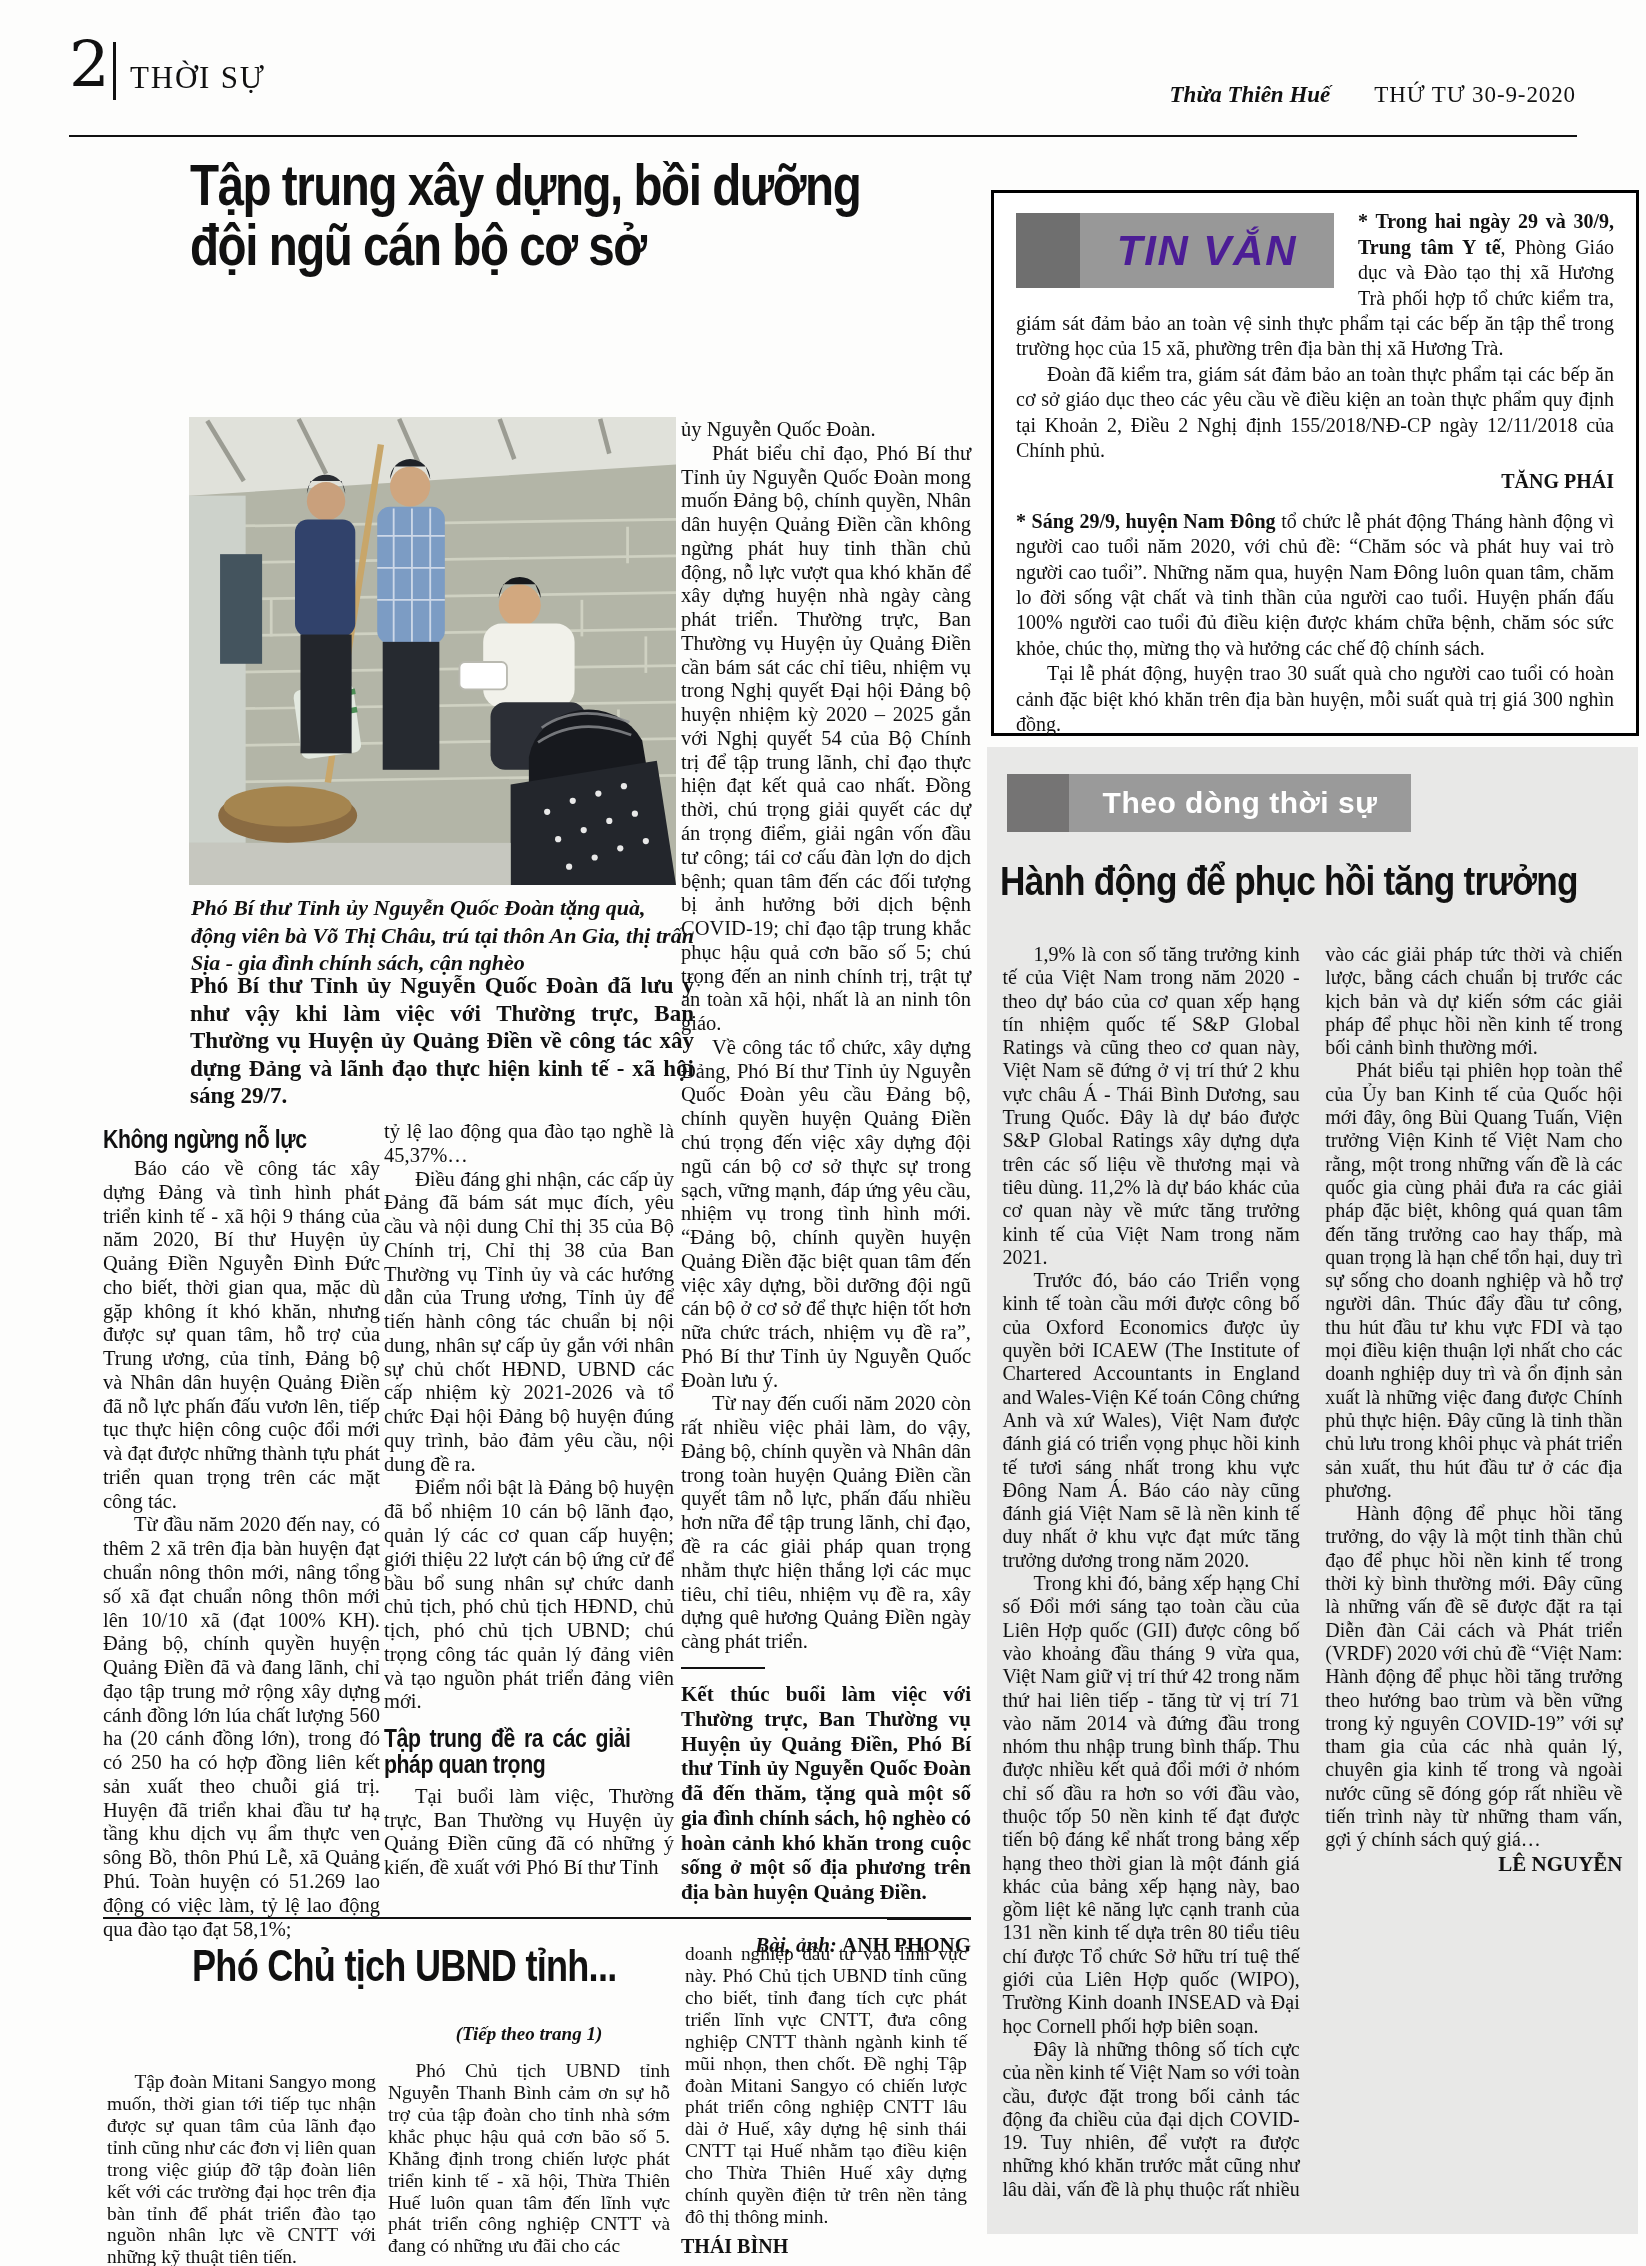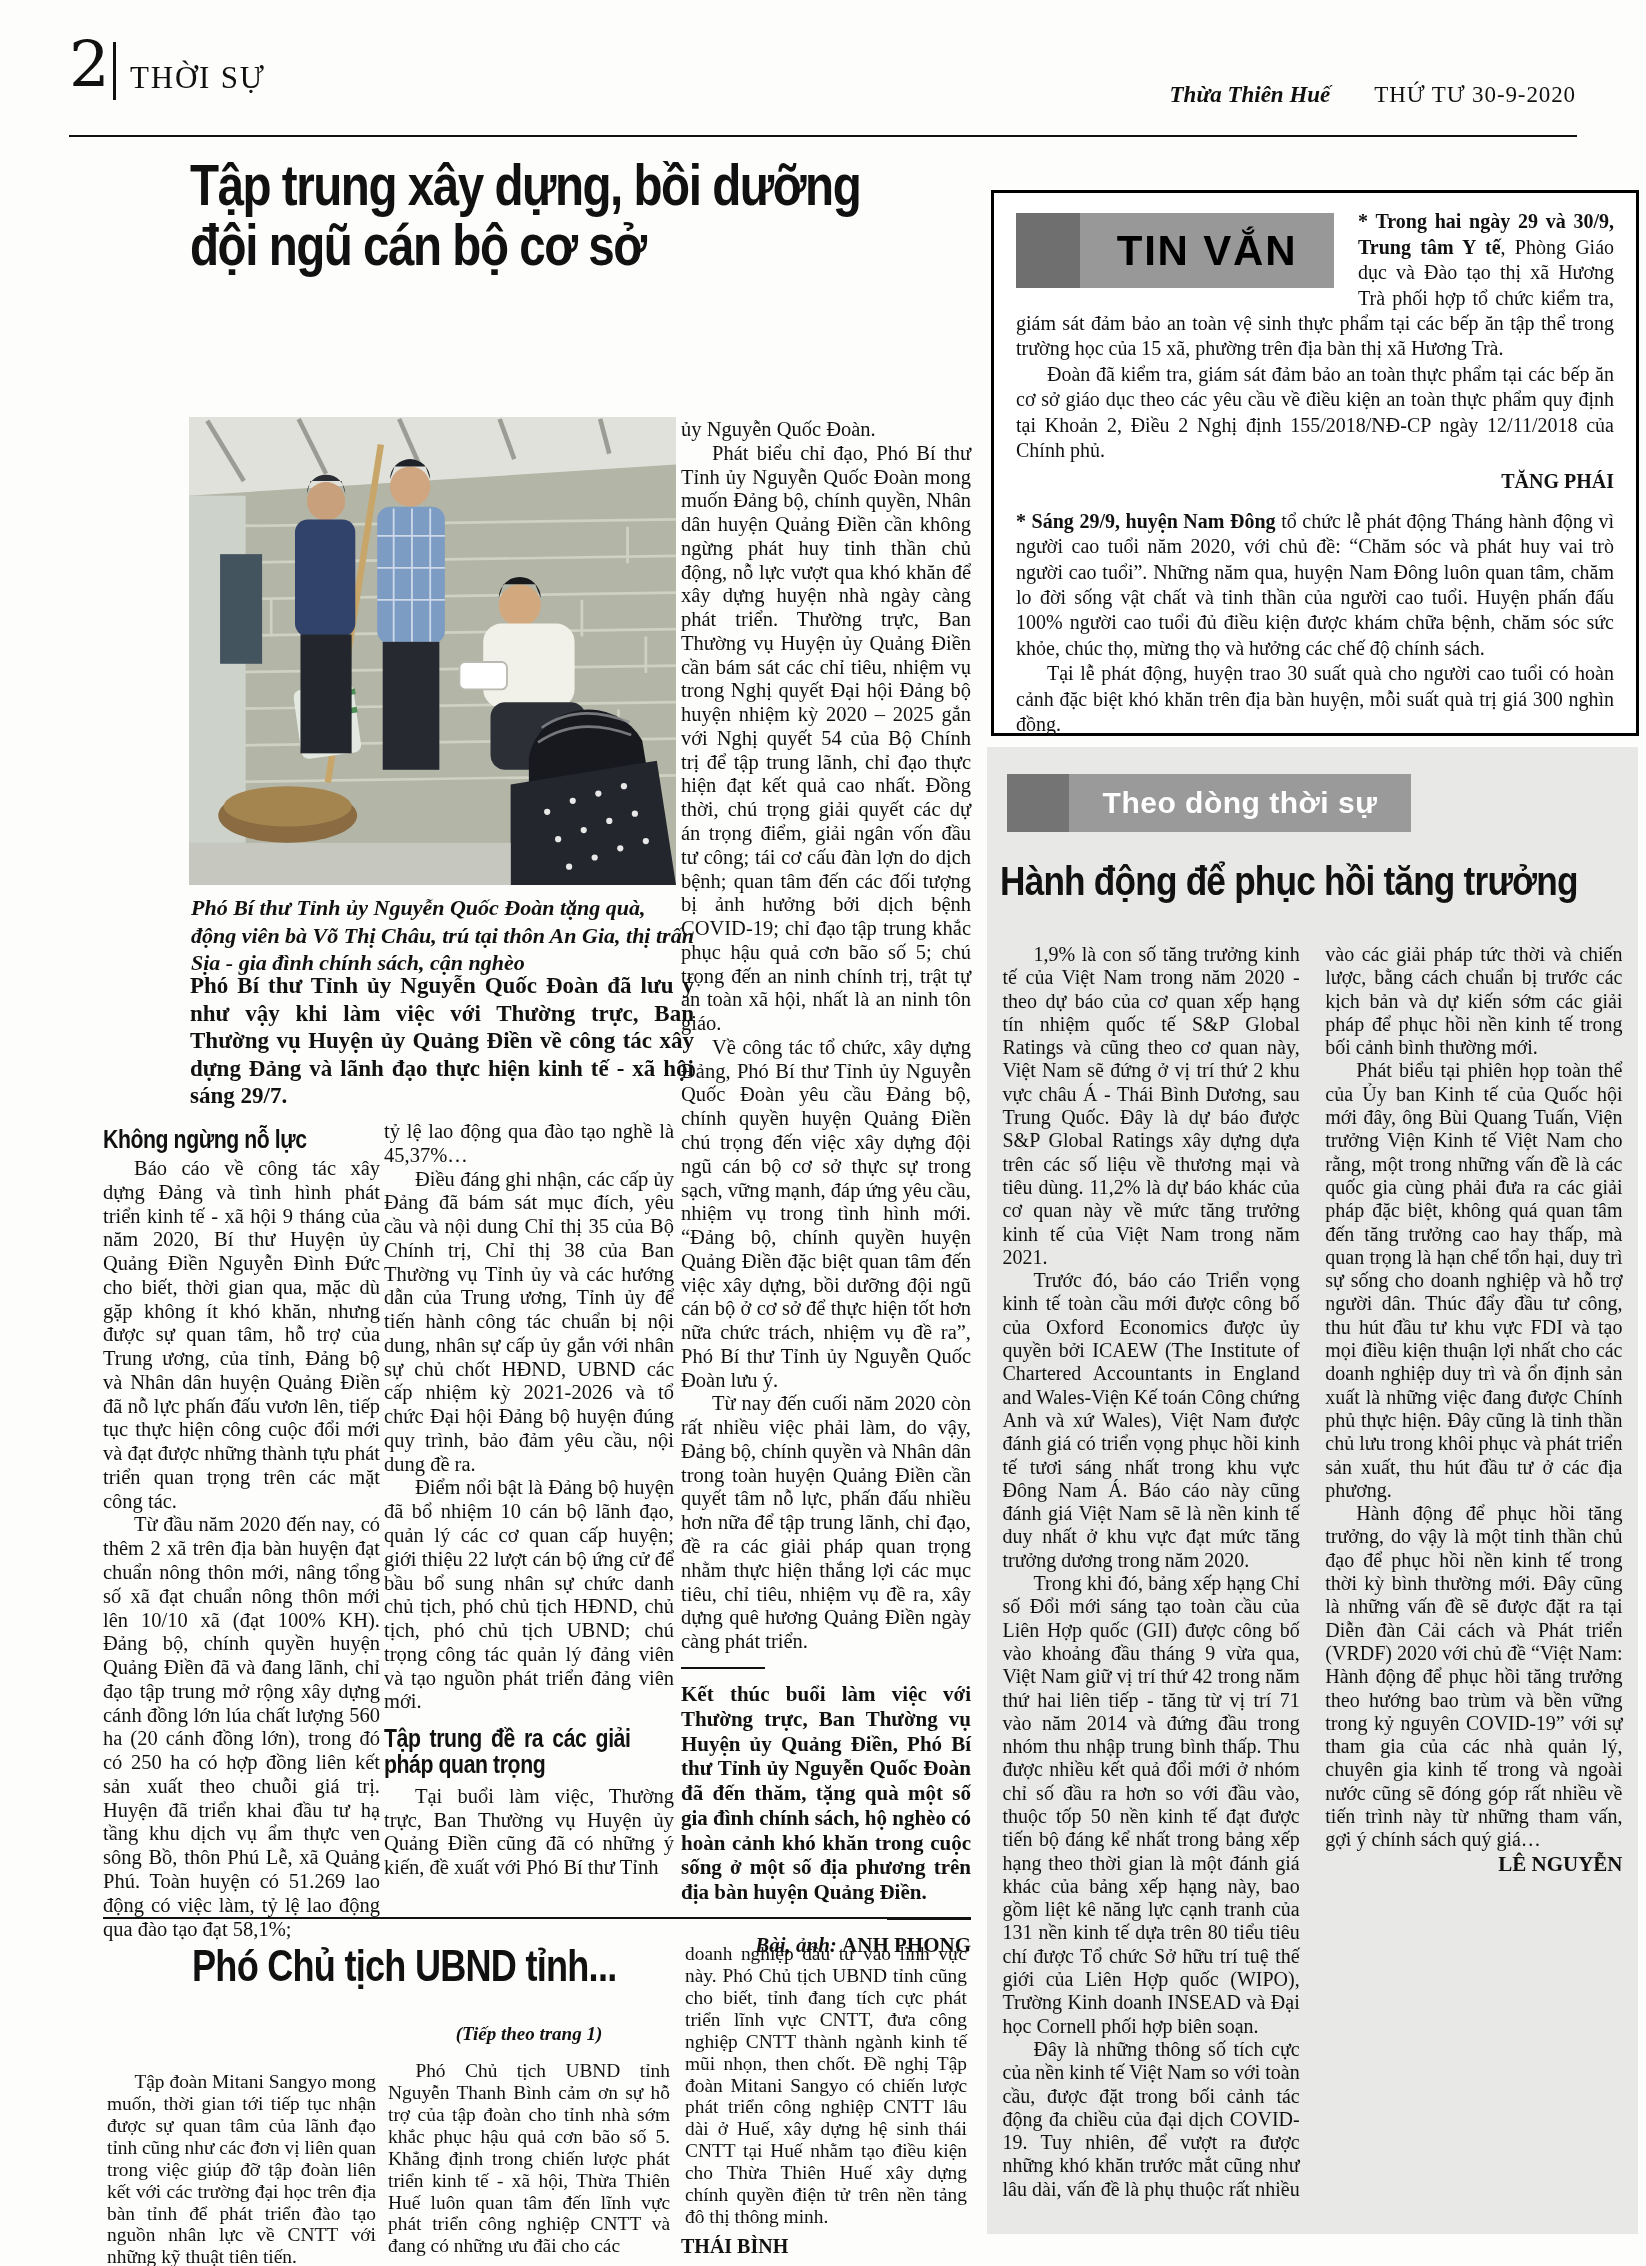--- a/index.html
+++ b/index.html
@@ -28,22 +28,22 @@
   .divider-s.right{margin-left:auto;}
   .closing{font-weight:bold;font-size:21px;line-height:1.18;text-align:justify;margin-top:1.8px;}
   .byline{text-align:right;font-size:21px;margin-top:9.1px;}
   .byline .lbl{font-weight:bold;font-style:italic;}
   .byline .auth{font-weight:bold;}
   
   .tinvan{border:3.7px solid #000;padding:16.4px 22px 9.1px 22px;font-size:20px;line-height:1.27;
           text-align:justify;background:#fff;}
   .tv-bar{float:left;width:318px;height:75px;margin:3.7px 24px 7.3px 0;display:flex;}
   .tv-bar .sq{width:64px;height:100%;background:#6f6f6f;}
-  .tv-bar .lbl{flex:1;background:#989898;color:#000000;display:flex;align-items:center;justify-content:center;
-               font-size:42px;letter-spacing:1.8px;}
+  .tv-bar .lbl{flex:1;background:#989898;color:#4c1d95;display:flex;align-items:center;justify-content:center;
+               font-size:42px;letter-spacing:1.8px;font-style:italic;}
   .tinvan p{margin:0;}
   .tinvan p.cont{text-indent:31px;}
   .tv-author{text-align:right;font-weight:bold;margin:5.5px 0 14.6px 0 !important;}
   
   .feature{background:#e8e8e7;}
   .kick-bar{position:absolute;left:20px;top:27.4px;width:404px;height:58px;display:flex;}
   .kick-bar .sq{width:62px;background:#757474;}
   .kick-bar .lbl{flex:1;background:#9a9a9a;color:#fff;display:flex;align-items:center;justify-content:center;
                  font-size:30px;letter-spacing:0.5px;}
   .feat-headline{position:absolute;left:12.8px;top:111px;font-size:40px;letter-spacing:-0.9px;white-space:nowrap;}

